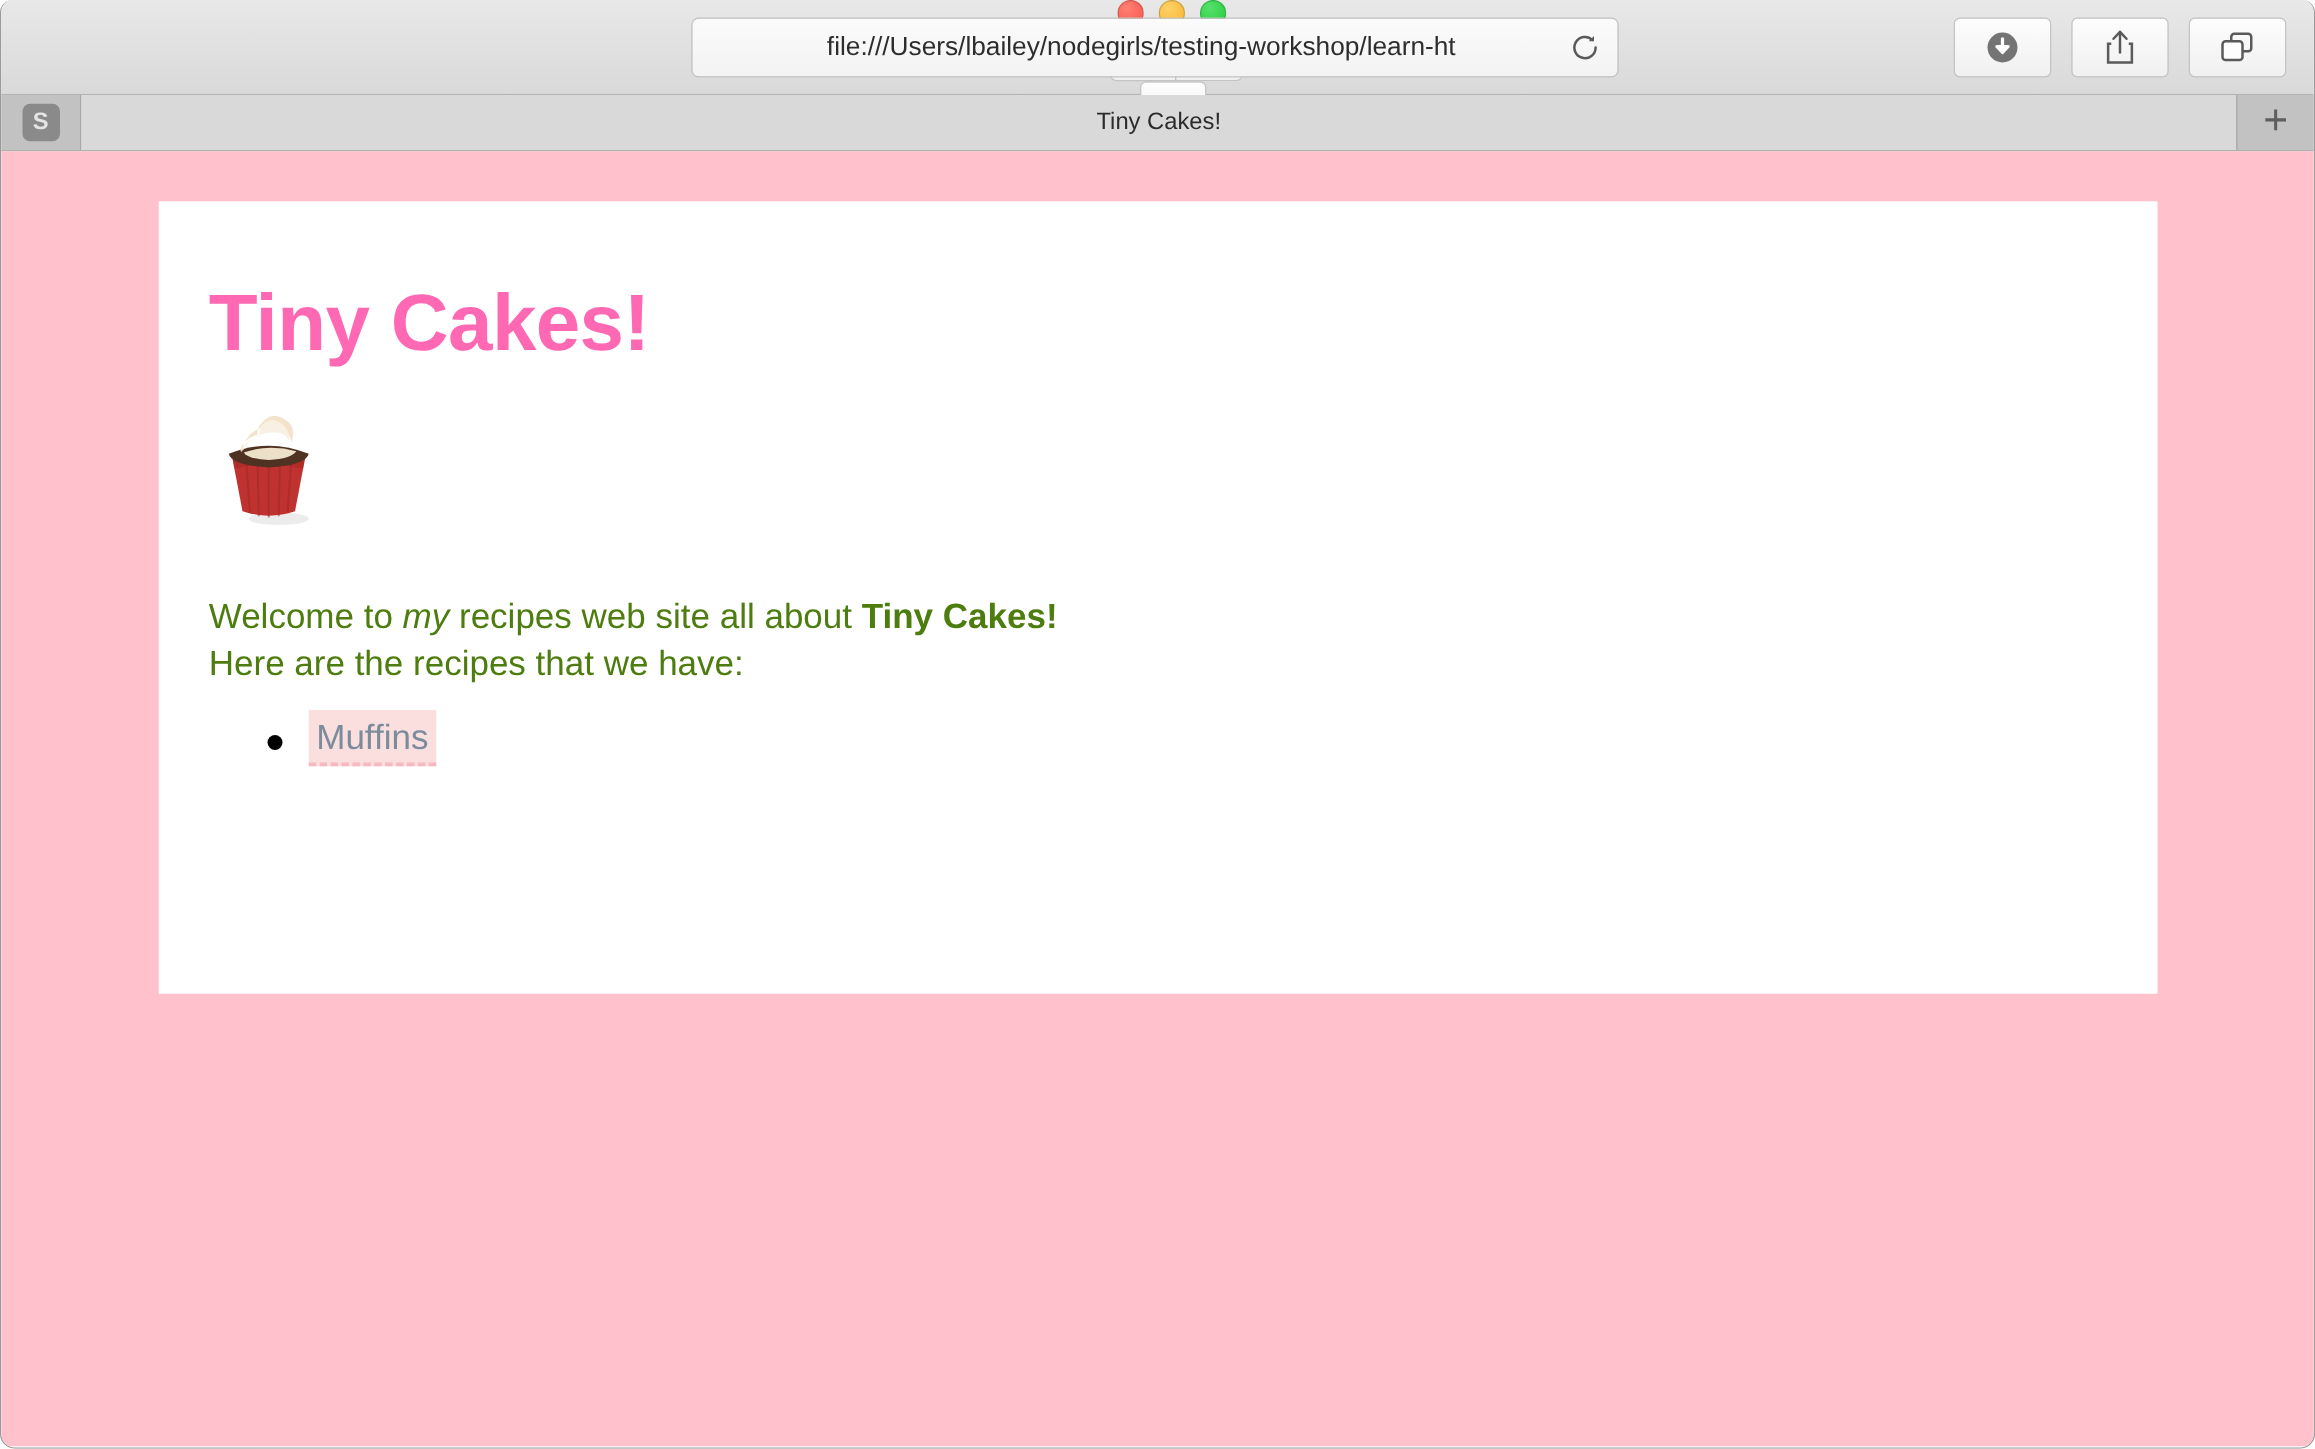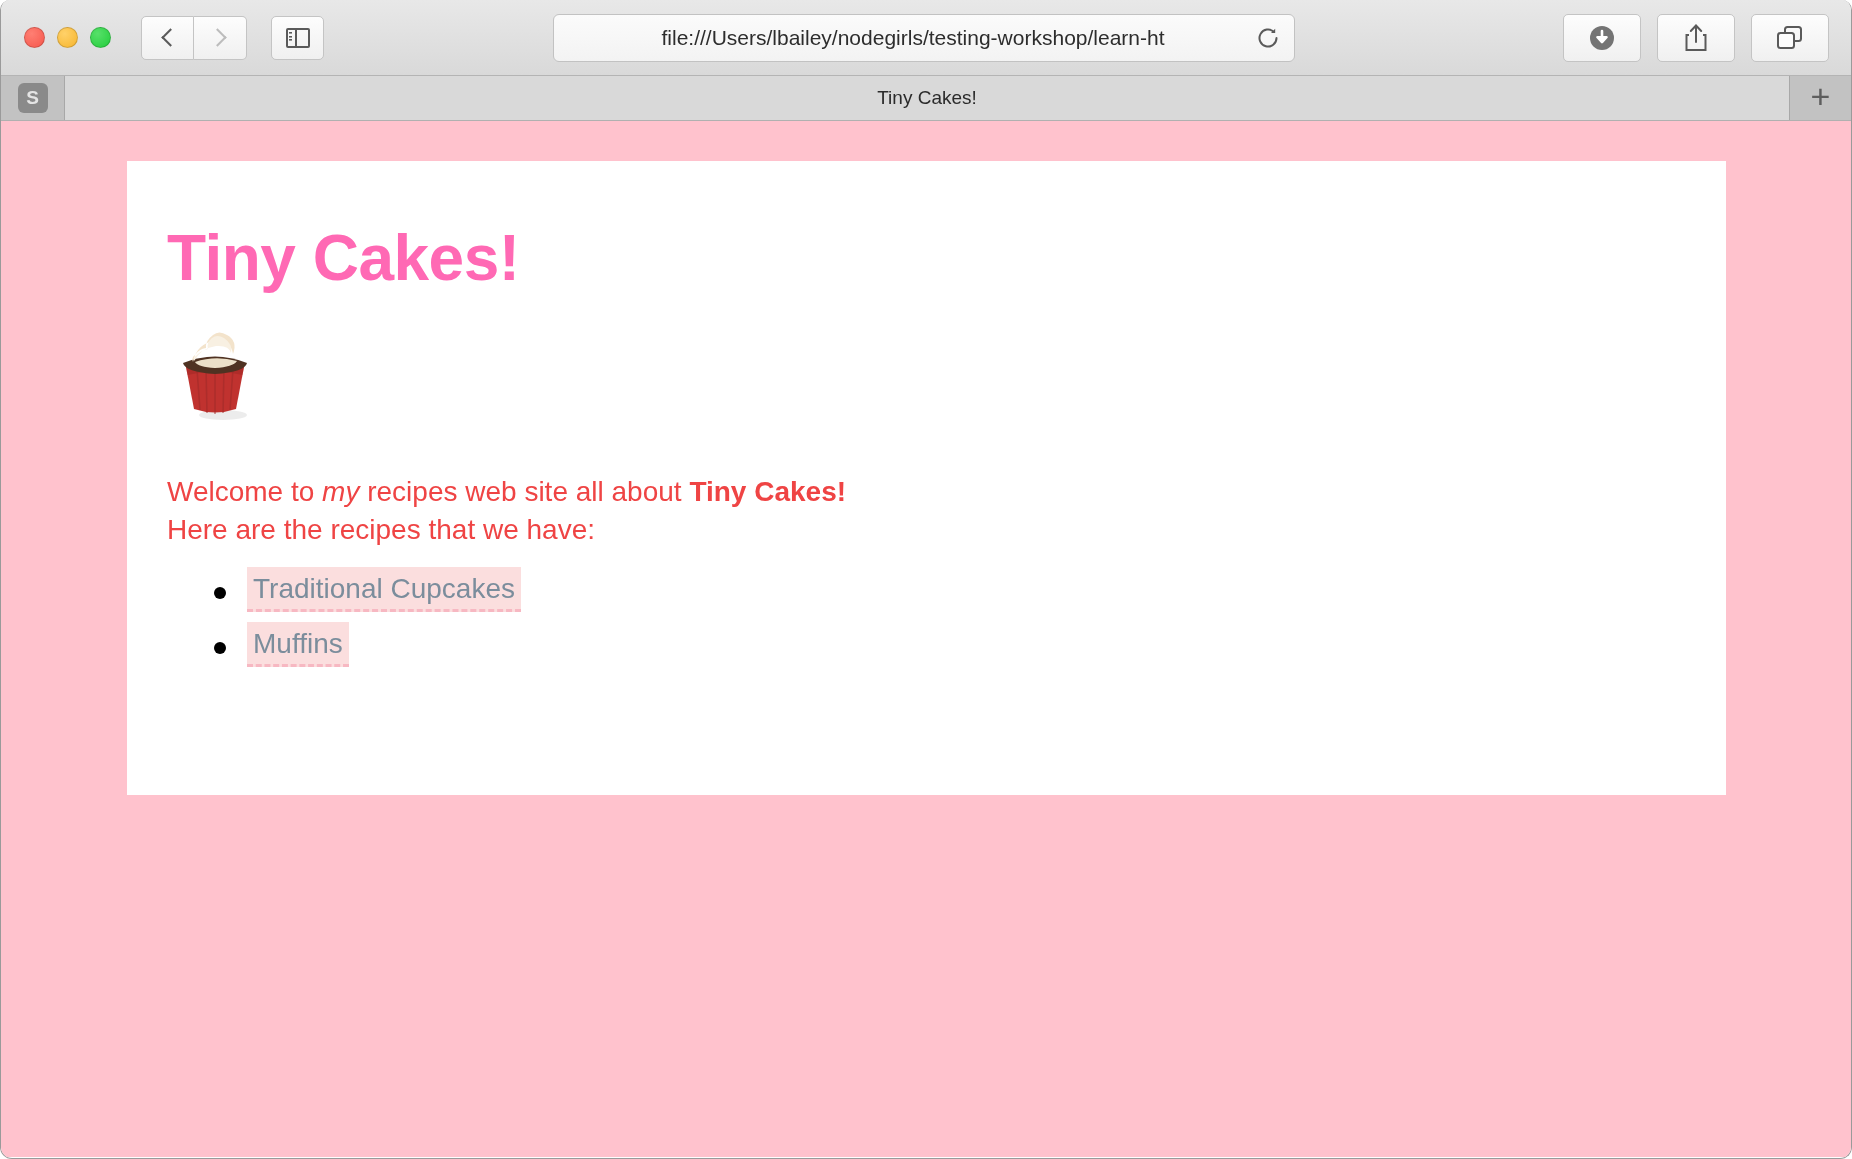--- a/index.html
+++ b/index.html
@@ -27,20 +27,21 @@
   }
 
   
   .toolbar {
     position: relative;
     height: 76px;
     background: linear-gradient(to bottom, #e8e8e8 0%, #d9d9d9 100%);
     border-bottom: 1px solid #b4b4b4;
     display: flex;
     align-items: center;
+    flex-direction: column;
   }
 
   .traffic-lights {
     display: flex;
     align-items: center;
     gap: 12px;
     margin-left: 23px;
   }
   .light {
     width: 21px; height: 21px;
@@ -193,21 +194,21 @@
     color: #ff69b4;
     letter-spacing: -0.5px;
     line-height: 1.1;
   }
 
   .cupcake-wrap { margin: 34px 0 0 8px; }
 
   p.para {
     margin: 0;
     font-size: 28px;
-    color: #ef4444;
+    color: #4d7c0f;
     line-height: 1.35;
   }
   p.welcome { margin-top: 46px; }
   p.recipes { }
   .it { font-style: italic; }
   .bd { font-weight: bold; }
 
   ul.recipe-list {
     margin: 18px 0 0 0;
     padding-left: 80px;
@@ -333,23 +334,20 @@
         </div>
 
         <p class="para welcome">
           <span>Welcome to </span><span class="it">my</span><span> recipes web site all about </span><span class="bd">Tiny Cakes!</span>
         </p>
 
         <p class="para recipes">Here are the recipes that we have:</p>
 
         <ul class="recipe-list">
           <li>
-            <a class="recipe-link" href="#">Traditional Cupcakes</a>
-          </li>
-          <li>
             <a class="recipe-link" href="#">Muffins</a>
           </li>
         </ul>
 
       </div>
     </div>
   </div>
 
 </div>
 

